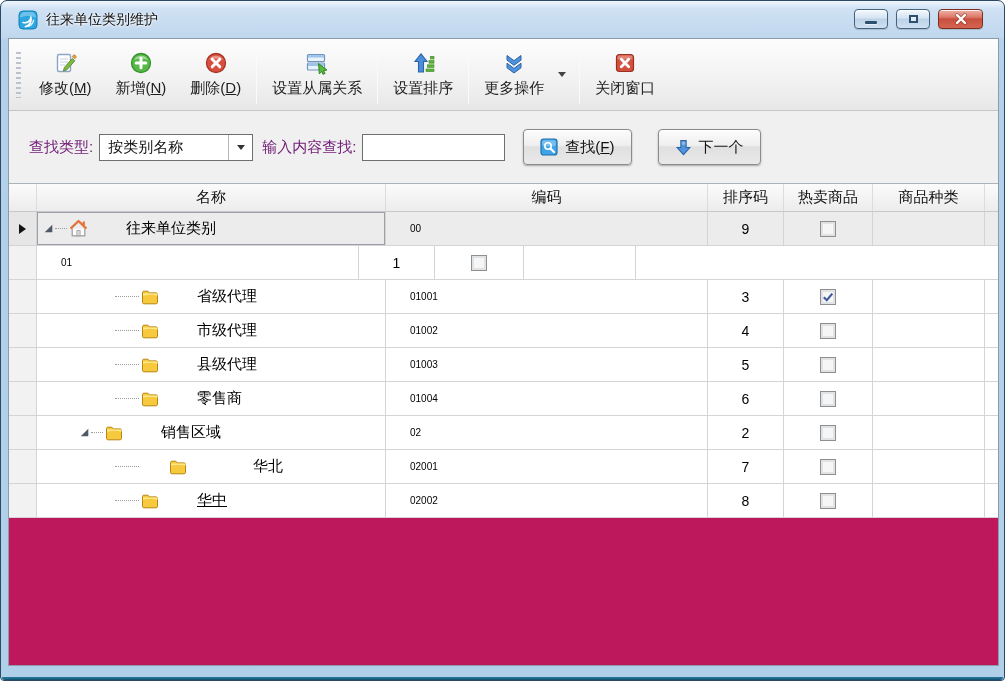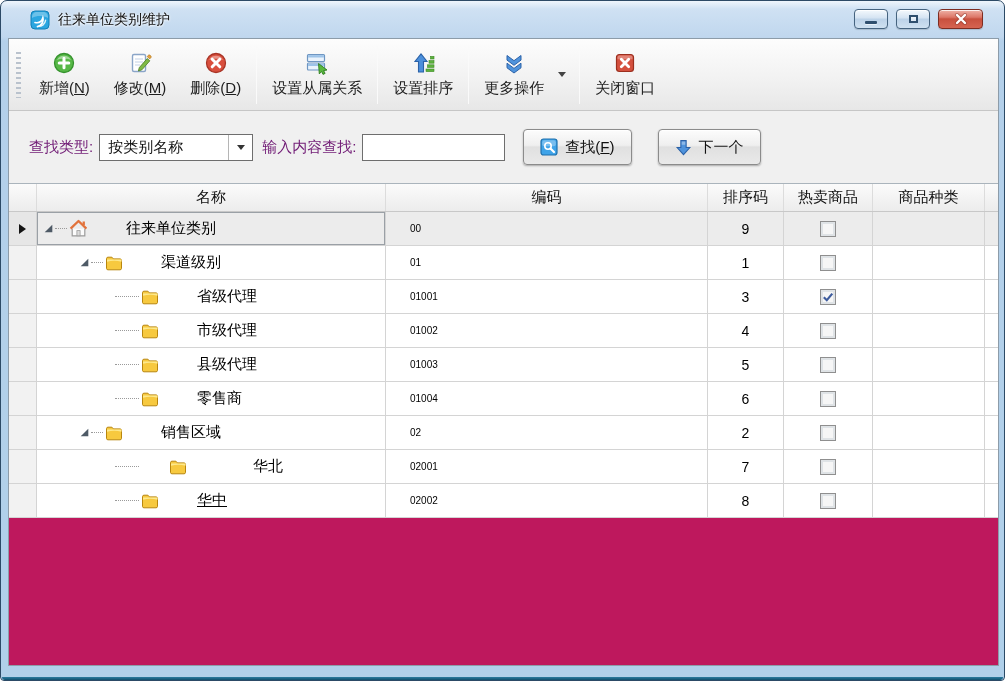--- a/index.html
+++ b/index.html
@@ -8,21 +8,21 @@
 
   .window {
     position:relative; width:1005px; height:681px; overflow:hidden;
     border:1px solid #2c4a66; border-radius:7px 7px 4px 4px;
     background:linear-gradient(180deg,#eef5fc 0px,#cfe1f3 8px,#c0d7ee 36px,#b4d0ea 40px,#b0d0ea 100%);
   }
   .bottom-dark { position:absolute; left:1px; right:1px; bottom:0; height:3px;
     background:linear-gradient(#2a7ca0,#11506e); border-radius:0 0 3px 3px; }
 
   
-  .titlebar { position:absolute; top:0; left:16px; right:0; height:38px;
+  .titlebar { position:absolute; top:0; left:4px; right:0; height:38px;
     display:flex; align-items:center; padding-left:13px; }
   .app-icon { width:20px; height:20px; display:inline-flex; }
   .title-text { margin-left:8px; font-size:14px; color:#0c0c0c;
     text-shadow:0 0 3px rgba(255,255,255,.9), 0 1px 2px rgba(255,255,255,.9); }
   .win-controls { position:absolute; top:8px; right:21px; display:flex; gap:8px; }
   .win-btn { width:34px; height:20px; border:1px solid #45637f; border-radius:4px;
     background:linear-gradient(#f4f9fd,#d4e3f2 45%,#bcd2e8 50%,#cfe1f1 100%);
     display:flex; align-items:center; justify-content:center;
     box-shadow:inset 0 1px 0 rgba(255,255,255,.8), 0 1px 1px rgba(0,0,0,.15); cursor:pointer; }
   .win-btn.close { width:45px; border-color:#7e2d22;
@@ -142,37 +142,37 @@
   </div>
 
   <div class="frame-body">
 
     <div class="toolbar">
       <div class="tb-grip"></div>
       <div id="toolbar-buttons" style="display:flex;align-items:center;">
           <div class="tb-btn">
             <span class="icon">
               <svg width="24" height="24" viewBox="0 0 24 24">
-                <circle cx="12" cy="12" r="9.5" fill="#57b847" stroke="#35922d" stroke-width="1.3"></circle>
-                <path d="M5 9a8 8 0 0 1 14 0c-2.5-1.6-11.5-1.6-14 0z" fill="#fff" opacity=".45"></path>
-                <path d="M12 7.2v9.6M7.2 12h9.6" stroke="#fff" stroke-width="3" stroke-linecap="round"></path>
-              </svg>
-            </span>
-            <span class="tb-label"><span>新增(</span><span class="mn">N</span><span>)</span></span>
-          </div>
-          <div class="tb-btn">
-            <span class="icon">
-              <svg width="24" height="24" viewBox="0 0 24 24">
                 <rect x="4.5" y="3.5" width="13" height="17" rx="1.5" fill="#fff" stroke="#8aa5c8" stroke-width="1.4"></rect>
                 <path d="M7 8h8M7 11h8M7 14h5" stroke="#c3d2e6" stroke-width="1.2"></path>
                 <path d="M19.2 5.6l2.6 2.2 1-1.1c.5-.6.4-1.5-.2-2l-.5-.4c-.6-.5-1.5-.4-2 .2z" fill="#e8a33d" stroke="#b57a22" stroke-width=".8"></path>
                 <path d="M11.3 16.6l7.9-9 2.6 2.2-7.9 9-3.5 1.2z" fill="#7fba45" stroke="#55862c" stroke-width=".9"></path>
               </svg>
             </span>
             <span class="tb-label"><span>修改(</span><span class="mn">M</span><span>)</span></span>
+          </div>
+          <div class="tb-btn">
+            <span class="icon">
+              <svg width="24" height="24" viewBox="0 0 24 24">
+                <circle cx="12" cy="12" r="9.5" fill="#57b847" stroke="#35922d" stroke-width="1.3"></circle>
+                <path d="M5 9a8 8 0 0 1 14 0c-2.5-1.6-11.5-1.6-14 0z" fill="#fff" opacity=".45"></path>
+                <path d="M12 7.2v9.6M7.2 12h9.6" stroke="#fff" stroke-width="3" stroke-linecap="round"></path>
+              </svg>
+            </span>
+            <span class="tb-label"><span>新增(</span><span class="mn">N</span><span>)</span></span>
           </div>
           <div class="tb-btn">
             <span class="icon">
               <svg width="24" height="24" viewBox="0 0 24 24">
                 <circle cx="12" cy="12" r="9.5" fill="#d94f3d" stroke="#a93527" stroke-width="1.3"></circle>
                 <path d="M5 9a8 8 0 0 1 14 0c-2.5-1.6-11.5-1.6-14 0z" fill="#fff" opacity=".4"></path>
                 <path d="M8.2 8.2l7.6 7.6M15.8 8.2l-7.6 7.6" stroke="#fff" stroke-width="3" stroke-linecap="round"></path>
               </svg>
             </span>
             <span class="tb-label"><span>删除(</span><span class="mn">D</span><span>)</span></span>
@@ -297,142 +297,127 @@
             <div class="cell c-code">00</div>
             <div class="cell c-sort">9</div>
             <div class="cell c-hot">
               <span class="cb"></span>
             </div>
             <div class="cell c-kind"></div>
             <div class="cell c-fill"></div>
           </div>
           <div class="g-row">
             <div class="cell c-gutter"></div>
+            <div class="cell c-code">01</div>
+            <div class="cell c-sort">1</div>
+            <div class="cell c-hot">
+              <span class="cb"></span>
+            </div>
+            <div class="cell c-kind"></div>
+            <div class="cell c-fill"></div>
+          </div>
+          <div class="g-row">
+            <div class="cell c-gutter"></div>
+            <div class="cell c-name" style="padding-left: 78px;">
+              <span class="tree-line long"></span>
+              <span class="icon node-icon">
+                <svg width="18" height="18" viewBox="0 0 18 18">
+                  <path d="M1.5 4.6c0-.8.6-1.4 1.4-1.4h4l1.6 1.7h6.6c.8 0 1.4.6 1.4 1.4v8.1c0 .8-.6 1.4-1.4 1.4H2.9c-.8 0-1.4-.6-1.4-1.4z" fill="#f7c93f" stroke="#b8860f"></path>
+                  <path d="M2 5.5h14.5v2.3c-4.8-1.4-9.7-1.4-14.5 0z" fill="#fde98e"></path>
+                </svg>
+              </span>
+              <span class="name-text">省级代理</span>
+            </div>
+            <div class="cell c-code">01001</div>
+            <div class="cell c-sort">3</div>
+            <div class="cell c-hot">
+              <span class="cb">
+                <svg width="12" height="12" viewBox="0 0 12 12">
+                  <path d="M1.8 6.2l3 3L10.3 2.6" fill="none" stroke="#3f5d9e" stroke-width="2.2"></path>
+                </svg>
+              </span>
+            </div>
+            <div class="cell c-kind"></div>
+            <div class="cell c-fill"></div>
+          </div>
+          <div class="g-row">
+            <div class="cell c-gutter"></div>
+            <div class="cell c-name" style="padding-left: 78px;">
+              <span class="tree-line long"></span>
+              <span class="icon node-icon">
+                <svg width="18" height="18" viewBox="0 0 18 18">
+                  <path d="M1.5 4.6c0-.8.6-1.4 1.4-1.4h4l1.6 1.7h6.6c.8 0 1.4.6 1.4 1.4v8.1c0 .8-.6 1.4-1.4 1.4H2.9c-.8 0-1.4-.6-1.4-1.4z" fill="#f7c93f" stroke="#b8860f"></path>
+                  <path d="M2 5.5h14.5v2.3c-4.8-1.4-9.7-1.4-14.5 0z" fill="#fde98e"></path>
+                </svg>
+              </span>
+              <span class="name-text">市级代理</span>
+            </div>
+            <div class="cell c-code">01002</div>
+            <div class="cell c-sort">4</div>
+            <div class="cell c-hot">
+              <span class="cb"></span>
+            </div>
+            <div class="cell c-kind"></div>
+            <div class="cell c-fill"></div>
+          </div>
+          <div class="g-row">
+            <div class="cell c-gutter"></div>
+            <div class="cell c-name" style="padding-left: 78px;">
+              <span class="tree-line long"></span>
+              <span class="icon node-icon">
+                <svg width="18" height="18" viewBox="0 0 18 18">
+                  <path d="M1.5 4.6c0-.8.6-1.4 1.4-1.4h4l1.6 1.7h6.6c.8 0 1.4.6 1.4 1.4v8.1c0 .8-.6 1.4-1.4 1.4H2.9c-.8 0-1.4-.6-1.4-1.4z" fill="#f7c93f" stroke="#b8860f"></path>
+                  <path d="M2 5.5h14.5v2.3c-4.8-1.4-9.7-1.4-14.5 0z" fill="#fde98e"></path>
+                </svg>
+              </span>
+              <span class="name-text">县级代理</span>
+            </div>
+            <div class="cell c-code">01003</div>
+            <div class="cell c-sort">5</div>
+            <div class="cell c-hot">
+              <span class="cb"></span>
+            </div>
+            <div class="cell c-kind"></div>
+            <div class="cell c-fill"></div>
+          </div>
+          <div class="g-row">
+            <div class="cell c-gutter"></div>
+            <div class="cell c-name" style="padding-left: 78px;">
+              <span class="tree-line long"></span>
+              <span class="icon node-icon">
+                <svg width="18" height="18" viewBox="0 0 18 18">
+                  <path d="M1.5 4.6c0-.8.6-1.4 1.4-1.4h4l1.6 1.7h6.6c.8 0 1.4.6 1.4 1.4v8.1c0 .8-.6 1.4-1.4 1.4H2.9c-.8 0-1.4-.6-1.4-1.4z" fill="#f7c93f" stroke="#b8860f"></path>
+                  <path d="M2 5.5h14.5v2.3c-4.8-1.4-9.7-1.4-14.5 0z" fill="#fde98e"></path>
+                </svg>
+              </span>
+              <span class="name-text">零售商</span>
+            </div>
+            <div class="cell c-code">01004</div>
+            <div class="cell c-sort">6</div>
+            <div class="cell c-hot">
+              <span class="cb"></span>
+            </div>
+            <div class="cell c-kind"></div>
+            <div class="cell c-fill"></div>
+          </div>
+          <div class="g-row">
+            <div class="cell c-gutter"></div>
             <div class="cell c-name" style="padding-left: 42px;">
               <span class="tree-glyph">
                 <svg width="11" height="11" viewBox="0 0 11 11">
                   <path d="M9.3 1.7v7.6H1.7z" fill="#4e5a66"></path>
                 </svg>
               </span>
               <span class="tree-line short"></span>
               <span class="icon node-icon">
                 <svg width="18" height="18" viewBox="0 0 18 18">
                   <path d="M1.5 4.6c0-.8.6-1.4 1.4-1.4h4l1.6 1.7h6.6c.8 0 1.4.6 1.4 1.4v8.1c0 .8-.6 1.4-1.4 1.4H2.9c-.8 0-1.4-.6-1.4-1.4z" fill="#f7c93f" stroke="#b8860f"></path>
                   <path d="M2 5.5h14.5v2.3c-4.8-1.4-9.7-1.4-14.5 0z" fill="#fde98e"></path>
                 </svg>
               </span>
-              <span class="name-text">渠道级别</span>
-            </div>
-            <div class="cell c-code">01</div>
-            <div class="cell c-sort">1</div>
-            <div class="cell c-hot">
-              <span class="cb"></span>
-            </div>
-            <div class="cell c-kind"></div>
-            <div class="cell c-fill"></div>
-          </div>
-          <div class="g-row">
-            <div class="cell c-gutter"></div>
-            <div class="cell c-name" style="padding-left: 78px;">
-              <span class="tree-line long"></span>
-              <span class="icon node-icon">
-                <svg width="18" height="18" viewBox="0 0 18 18">
-                  <path d="M1.5 4.6c0-.8.6-1.4 1.4-1.4h4l1.6 1.7h6.6c.8 0 1.4.6 1.4 1.4v8.1c0 .8-.6 1.4-1.4 1.4H2.9c-.8 0-1.4-.6-1.4-1.4z" fill="#f7c93f" stroke="#b8860f"></path>
-                  <path d="M2 5.5h14.5v2.3c-4.8-1.4-9.7-1.4-14.5 0z" fill="#fde98e"></path>
-                </svg>
-              </span>
-              <span class="name-text">省级代理</span>
-            </div>
-            <div class="cell c-code">01001</div>
-            <div class="cell c-sort">3</div>
-            <div class="cell c-hot">
-              <span class="cb">
-                <svg width="12" height="12" viewBox="0 0 12 12">
-                  <path d="M1.8 6.2l3 3L10.3 2.6" fill="none" stroke="#3f5d9e" stroke-width="2.2"></path>
-                </svg>
-              </span>
-            </div>
-            <div class="cell c-kind"></div>
-            <div class="cell c-fill"></div>
-          </div>
-          <div class="g-row">
-            <div class="cell c-gutter"></div>
-            <div class="cell c-name" style="padding-left: 78px;">
-              <span class="tree-line long"></span>
-              <span class="icon node-icon">
-                <svg width="18" height="18" viewBox="0 0 18 18">
-                  <path d="M1.5 4.6c0-.8.6-1.4 1.4-1.4h4l1.6 1.7h6.6c.8 0 1.4.6 1.4 1.4v8.1c0 .8-.6 1.4-1.4 1.4H2.9c-.8 0-1.4-.6-1.4-1.4z" fill="#f7c93f" stroke="#b8860f"></path>
-                  <path d="M2 5.5h14.5v2.3c-4.8-1.4-9.7-1.4-14.5 0z" fill="#fde98e"></path>
-                </svg>
-              </span>
-              <span class="name-text">市级代理</span>
-            </div>
-            <div class="cell c-code">01002</div>
-            <div class="cell c-sort">4</div>
-            <div class="cell c-hot">
-              <span class="cb"></span>
-            </div>
-            <div class="cell c-kind"></div>
-            <div class="cell c-fill"></div>
-          </div>
-          <div class="g-row">
-            <div class="cell c-gutter"></div>
-            <div class="cell c-name" style="padding-left: 78px;">
-              <span class="tree-line long"></span>
-              <span class="icon node-icon">
-                <svg width="18" height="18" viewBox="0 0 18 18">
-                  <path d="M1.5 4.6c0-.8.6-1.4 1.4-1.4h4l1.6 1.7h6.6c.8 0 1.4.6 1.4 1.4v8.1c0 .8-.6 1.4-1.4 1.4H2.9c-.8 0-1.4-.6-1.4-1.4z" fill="#f7c93f" stroke="#b8860f"></path>
-                  <path d="M2 5.5h14.5v2.3c-4.8-1.4-9.7-1.4-14.5 0z" fill="#fde98e"></path>
-                </svg>
-              </span>
-              <span class="name-text">县级代理</span>
-            </div>
-            <div class="cell c-code">01003</div>
-            <div class="cell c-sort">5</div>
-            <div class="cell c-hot">
-              <span class="cb"></span>
-            </div>
-            <div class="cell c-kind"></div>
-            <div class="cell c-fill"></div>
-          </div>
-          <div class="g-row">
-            <div class="cell c-gutter"></div>
-            <div class="cell c-name" style="padding-left: 78px;">
-              <span class="tree-line long"></span>
-              <span class="icon node-icon">
-                <svg width="18" height="18" viewBox="0 0 18 18">
-                  <path d="M1.5 4.6c0-.8.6-1.4 1.4-1.4h4l1.6 1.7h6.6c.8 0 1.4.6 1.4 1.4v8.1c0 .8-.6 1.4-1.4 1.4H2.9c-.8 0-1.4-.6-1.4-1.4z" fill="#f7c93f" stroke="#b8860f"></path>
-                  <path d="M2 5.5h14.5v2.3c-4.8-1.4-9.7-1.4-14.5 0z" fill="#fde98e"></path>
-                </svg>
-              </span>
-              <span class="name-text">零售商</span>
-            </div>
-            <div class="cell c-code">01004</div>
-            <div class="cell c-sort">6</div>
-            <div class="cell c-hot">
-              <span class="cb"></span>
-            </div>
-            <div class="cell c-kind"></div>
-            <div class="cell c-fill"></div>
-          </div>
-          <div class="g-row">
-            <div class="cell c-gutter"></div>
-            <div class="cell c-name" style="padding-left: 42px;">
-              <span class="tree-glyph">
-                <svg width="11" height="11" viewBox="0 0 11 11">
-                  <path d="M9.3 1.7v7.6H1.7z" fill="#4e5a66"></path>
-                </svg>
-              </span>
-              <span class="tree-line short"></span>
-              <span class="icon node-icon">
-                <svg width="18" height="18" viewBox="0 0 18 18">
-                  <path d="M1.5 4.6c0-.8.6-1.4 1.4-1.4h4l1.6 1.7h6.6c.8 0 1.4.6 1.4 1.4v8.1c0 .8-.6 1.4-1.4 1.4H2.9c-.8 0-1.4-.6-1.4-1.4z" fill="#f7c93f" stroke="#b8860f"></path>
-                  <path d="M2 5.5h14.5v2.3c-4.8-1.4-9.7-1.4-14.5 0z" fill="#fde98e"></path>
-                </svg>
-              </span>
               <span class="name-text">销售区域</span>
             </div>
             <div class="cell c-code">02</div>
             <div class="cell c-sort">2</div>
             <div class="cell c-hot">
               <span class="cb"></span>
             </div>
             <div class="cell c-kind"></div>
             <div class="cell c-fill"></div>
           </div>

